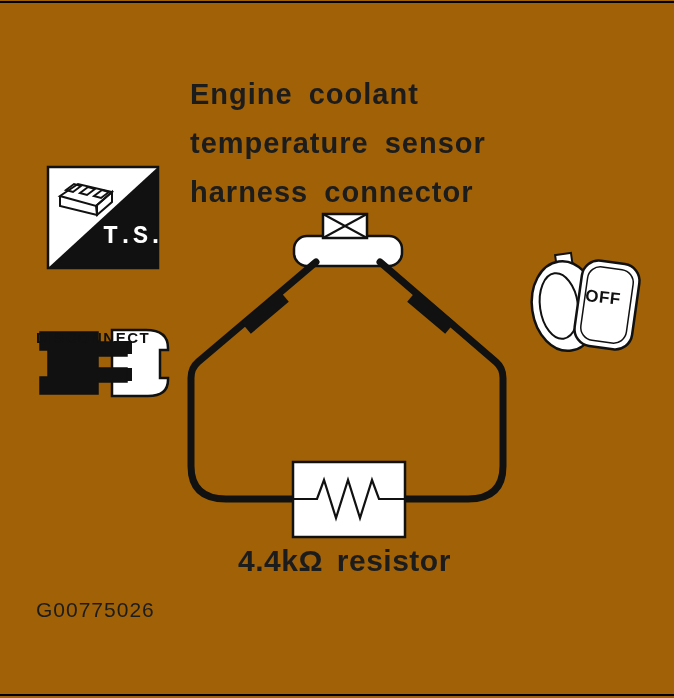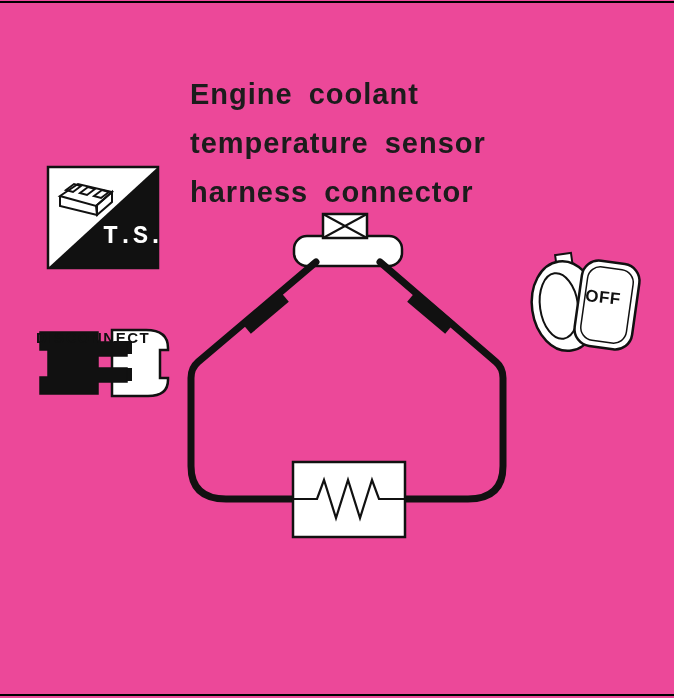--- a/index.html
+++ b/index.html
@@ -1,20 +1,20 @@
 <!DOCTYPE html>
 <html><head>
 <meta charset="utf-8">
 <style>
   html, body { margin: 0; padding: 0; background: #ffffff; }
   .canvas {
     position: relative;
     width: 674px;
     height: 698px;
-    background: #ec4899;
+    background: #a16207;
     font-family: "Liberation Sans", sans-serif;
     color: #111;
     overflow: hidden;
   }
   .frame-line {
     position: absolute;
     left: 0;
     width: 674px;
     height: 2px;
     background: #000;
@@ -147,14 +147,16 @@
       <path d="M 293 499 L 317 499 L 324 480 L 336 518 L 348 480 L 360 518 L 372 480 L 379 499 L 405 499" fill="none" stroke="#111" stroke-width="2.2"></path>
     </g>
   </svg>
 
   <div class="txt title">Engine coolant
 temperature sensor
 harness connector</div>
   <div class="txt ts-label">T.S.</div>
   <div class="txt disconnect-label">DISCONNECT</div>
   <div class="txt off-label">OFF</div>
+  <div class="txt resistor-label">4.4kΩ resistor</div>
+  <div class="txt figure-id">G00775026</div>
 
 </div>
 
 </body></html>

